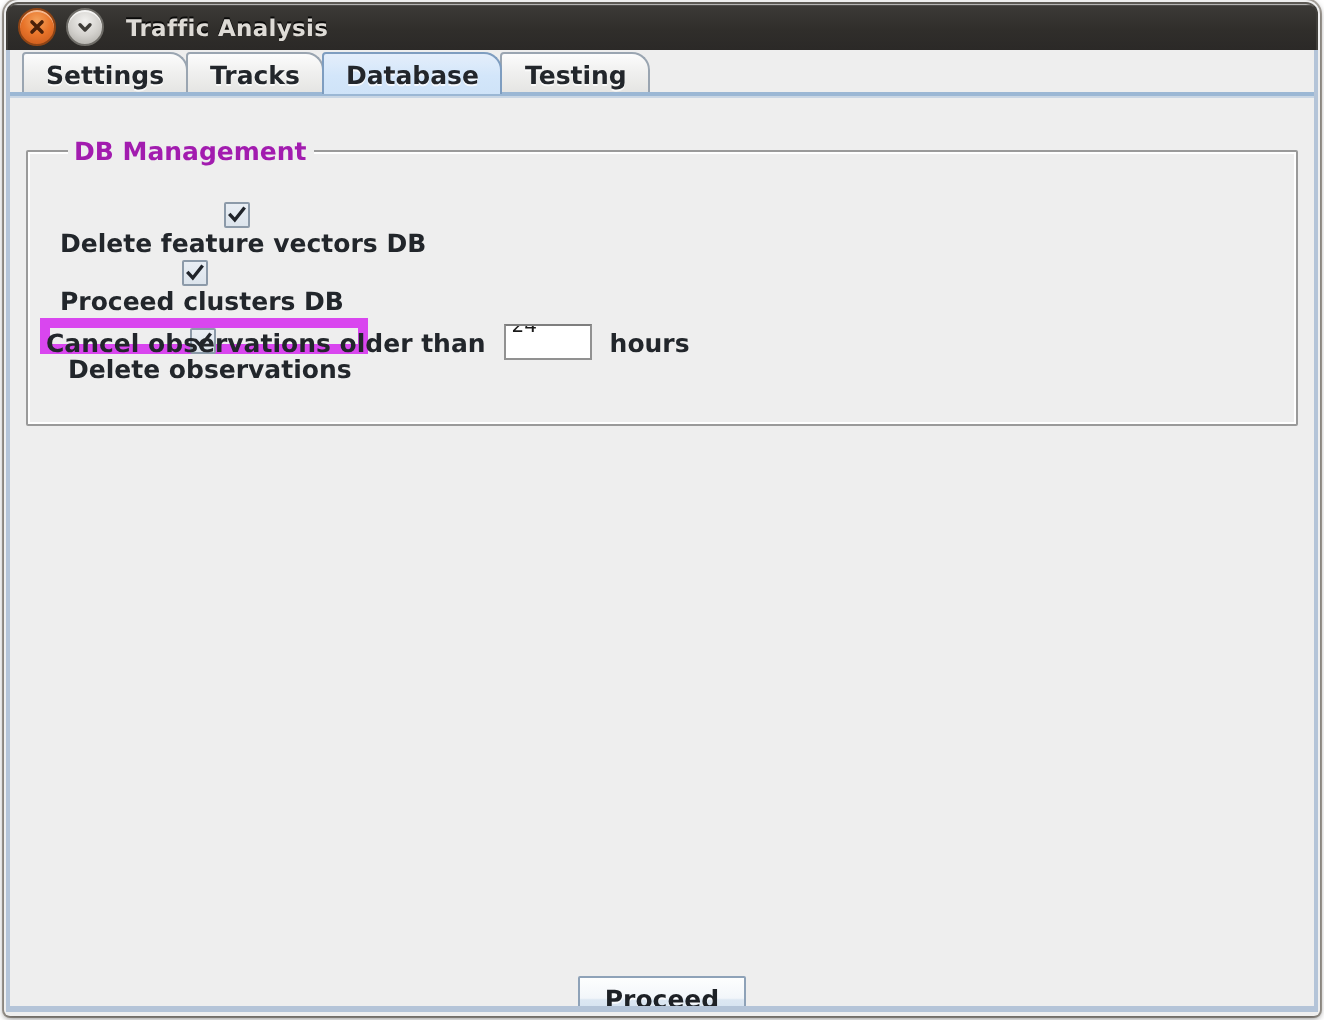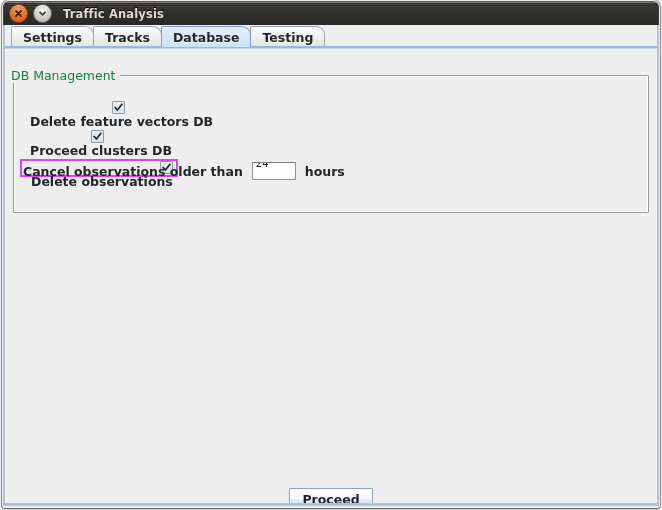--- a/index.html
+++ b/index.html
@@ -187,47 +187,46 @@
     left: 9px;
     top: 27px;
     width: 634px;
     height: 136px;
     box-sizing: border-box;
     border: 1px solid #ffffff;
     pointer-events: none;
   }
   #groupbox-legend {
     position: absolute;
-    left: 3px;
+    left: 29px;
     top: 19px;
     padding: 0 4px 0 3px;
     background: #eeeeee;
     font-size: 12.5px;
-    font-weight: normal;
-    color: #15803d;
+    font-weight: bold;
+    color: #a21caf;
     white-space: nowrap;
     z-index: 2;
   }
 
   
   .check-row {
     position: absolute;
     display: flex;
     align-items: center;
     left: 18px;
     height: 18px;
     flex-direction: column;
   }
   .check-row.focused {
-    border: 2px solid #d946ef;
+    border: 5px solid #d946ef;
     padding: 0 3px 0 2px;
     left: 15px;
     height: 18px;
     box-sizing: border-box;
-    align-items: flex-end;
   }
   .checkbox {
     width: 13px;
     height: 13px;
     box-sizing: border-box;
     background: linear-gradient(to bottom, #e9eef4 0%, #dce4ec 100%);
     border: 1px solid #8c9aa9;
     border-radius: 1px;
     position: relative;
     flex: 0 0 auto;

